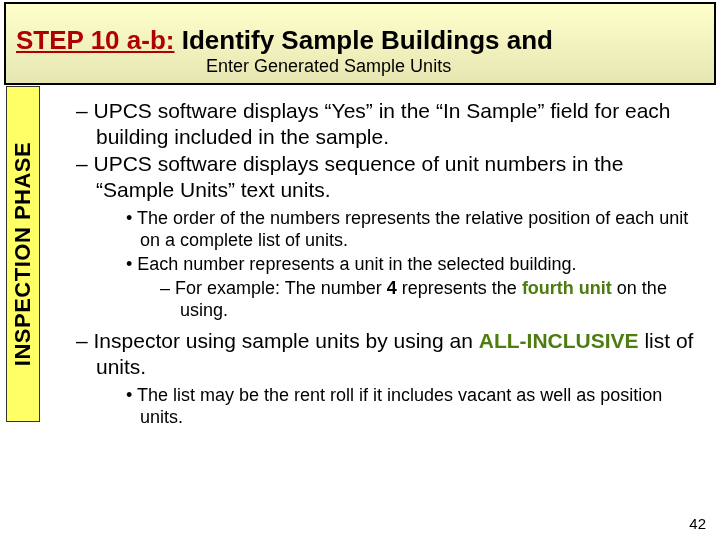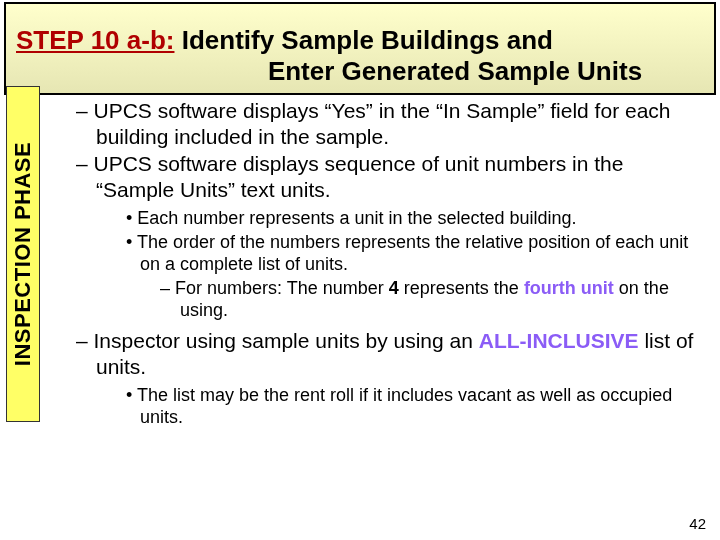--- a/index.html
+++ b/index.html
@@ -18,24 +18,23 @@
     margin: 2px 4px 0 4px;
   }
   .header-line {
     font-size: 26px;
     font-weight: bold;
     color: #000;
     margin-top: 17px;
   }
   .step-label { color: #b00000; text-decoration: underline; }
   .header-line2 {
-    font-size: 26px;
-    font-weight: bold;
+    font-size: 18px;
+    font-weight: normal;
     padding-left: 190px;
-    text-align: center;
   }
   .sidebar {
     position: absolute;
     left: 6px;
     top: 86px;
     width: 34px;
     height: 336px;
     background: #ffff66;
     border: 1px solid #333;
   }
@@ -57,21 +56,21 @@
     font-size: 21px;
     line-height: 1.22;
   }
   .dash-item { padding-left: 38px; text-indent: -20px; margin-bottom: 2px; }
   .dash-item::before { content: "– "; }
   .sub-list { margin-top: 6px; margin-bottom: 6px; }
   .bullet-item { font-size: 18px; padding-left: 82px; text-indent: -14px; margin-bottom: 2px; }
   .bullet-item::before { content: "• "; }
   .subdash-item { font-size: 18px; padding-left: 122px; text-indent: -20px; margin-bottom: 2px; }
   .subdash-item::before { content: "– "; }
-  .accent-red { color: #8b5cf6; font-weight: bold; }
+  .accent-red { color: #4d7c0f; font-weight: bold; }
   .bold { font-weight: bold; }
   .page-num {
     position: absolute;
     right: 14px;
     bottom: 8px;
     font-size: 15px;
   }
 </style>
 </head>
 <body>
@@ -84,23 +83,23 @@
 </div>
 
 <div class="sidebar">
   <div class="sidebar-text">INSPECTION PHASE</div>
 </div>
 
 <div class="content">
   <div class="dash-item">UPCS software displays “Yes” in the “In Sample” field for each building included in the sample.</div>
   <div class="dash-item">UPCS software displays sequence of unit numbers in the “Sample Units” text units.</div>
   <div class="sub-list">
+    <div class="bullet-item">The order of the numbers represents the relative position of each unit on a complete list of units.</div>
     <div class="bullet-item">Each number represents a unit in the selected building.</div>
-    <div class="bullet-item">The order of the numbers represents the relative position of each unit on a complete list of units.</div>
-    <div class="subdash-item"><span>For numbers: The number </span><span class="bold">4</span><span> represents the </span><span class="accent-red">fourth unit</span><span> on the using.</span></div>
+    <div class="subdash-item"><span>For example: The number </span><span class="bold">4</span><span> represents the </span><span class="accent-red">fourth unit</span><span> on the using.</span></div>
   </div>
   <div class="dash-item"><span>Inspector using sample units by using an </span><span class="accent-red">ALL-INCLUSIVE</span><span> list of units.</span></div>
   <div class="sub-list">
-    <div class="bullet-item">The list may be the rent roll if it includes vacant as well as occupied units.</div>
+    <div class="bullet-item">The list may be the rent roll if it includes vacant as well as position units.</div>
   </div>
 </div>
 
 <div class="page-num">42</div>
 
 </body></html>

